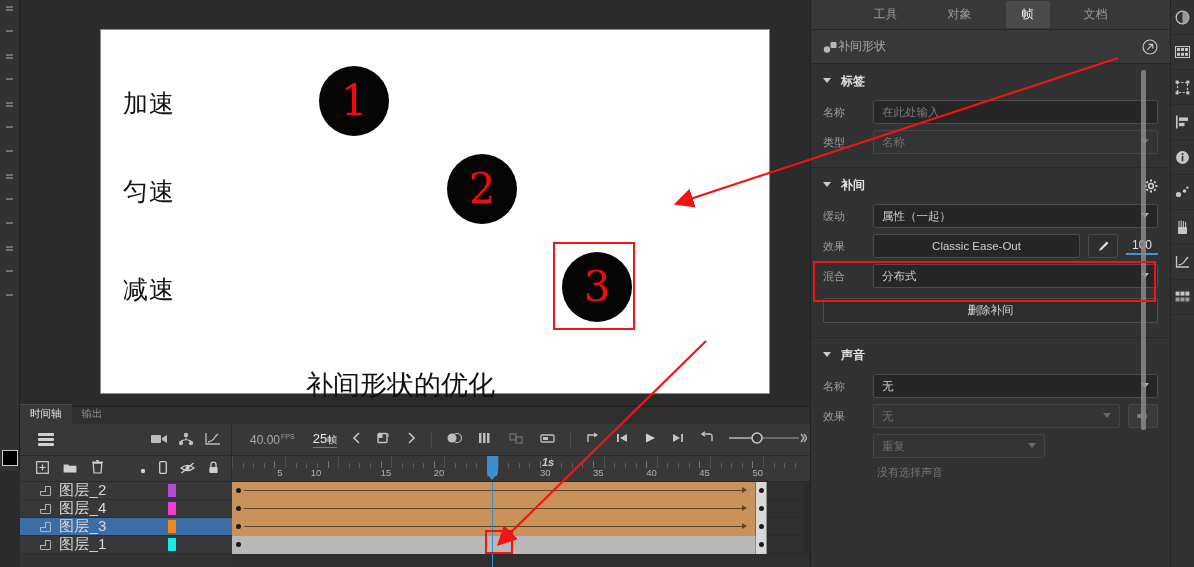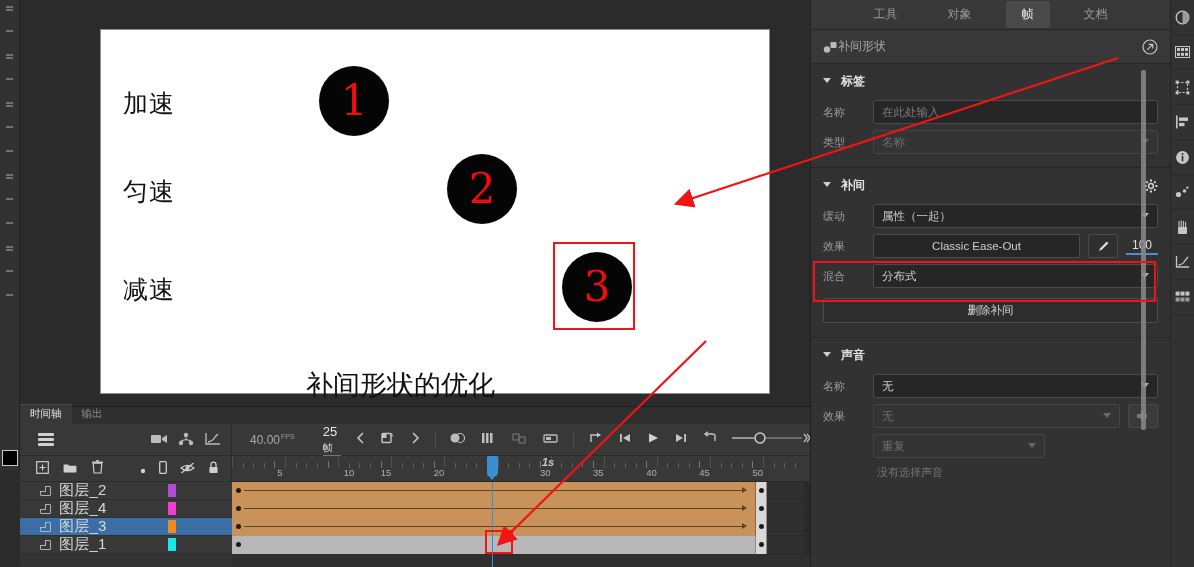--- a/index.html
+++ b/index.html
@@ -128,21 +128,21 @@
   .layers-ic i:nth-child(1){ top: 0; }
   .layers-ic i:nth-child(2){ top: 5px; }
   .layers-ic i:nth-child(3){ top: 10px; }
   .tl-tool-left .spacer { flex: 1; }
   .mini-ic { width: 18px; height: 16px; margin-right: 9px; opacity: .85; }
   .tl-tool-right {
     flex: 1; display: flex; align-items: center; padding-left: 18px; gap: 0;
   }
   .fps { color: #a9a9a9; font-size: 12px; }
   .fps sup { font-size: 7px; color: #9a9a9a; margin-left: 1px; }
-  .framecount { color: #e8e8e8; font-size: 13px; margin-left: 28px; border-bottom: 1px solid #777; }
+  .framecount { color: #e8e8e8; font-size: 13px; margin-left: 18px; border-bottom: 1px solid #777; }
   .framecount span.unit { font-size: 10px; color: #ddd; border: none; }
   .pc { margin-left: 14px; opacity: .85; cursor: default; }
   .vbar { width: 1px; height: 16px; background: #4e4e4e; margin-left: 14px; }
 
   
   .tl-body { position: relative; height: 112px; }
   .lyr-head {
     position: absolute; left: 0; top: 0; width: 212px; height: 26px;
     background: #383838; display: flex; align-items: center; padding-left: 16px;
     border-right: 1px solid #2a2a2a; border-bottom: 1px solid #2c2c2c;
@@ -662,21 +662,21 @@
             <div class="sec-div" style="left: 106.2px;"></div>
             <div class="sec-div" style="left: 159.3px;"></div>
             <div class="sec-div" style="left: 212.4px;"></div>
             <div class="sec-div" style="left: 265.5px;"></div>
             <div class="sec-div" style="left: 318.6px;"></div>
             <div class="sec-div" style="left: 371.7px;"></div>
             <div class="sec-div" style="left: 424.8px;"></div>
             <div class="sec-div" style="left: 477.9px;"></div>
             <div class="sec-div" style="left: 531px;"></div>
             <div class="num" style="left: 47.79px;">5</div>
-            <div class="num" style="left: 117px;">10</div>
+            <div class="num" style="left: 84px;">10</div>
             <div class="num" style="left: 153.99px;">15</div>
             <div class="num" style="left: 207.09px;">20</div>
             <div class="num" style="left: 260.19px;">25</div>
             <div class="num" style="left: 313.29px;">30</div>
             <div class="num" style="left: 366.39px;">35</div>
             <div class="num" style="left: 419.49px;">40</div>
             <div class="num" style="left: 472.59px;">45</div>
             <div class="num" style="left: 525.69px;">50</div>
             <div class="secmark" style="left: 309.98px;">1s</div>
           </div>

